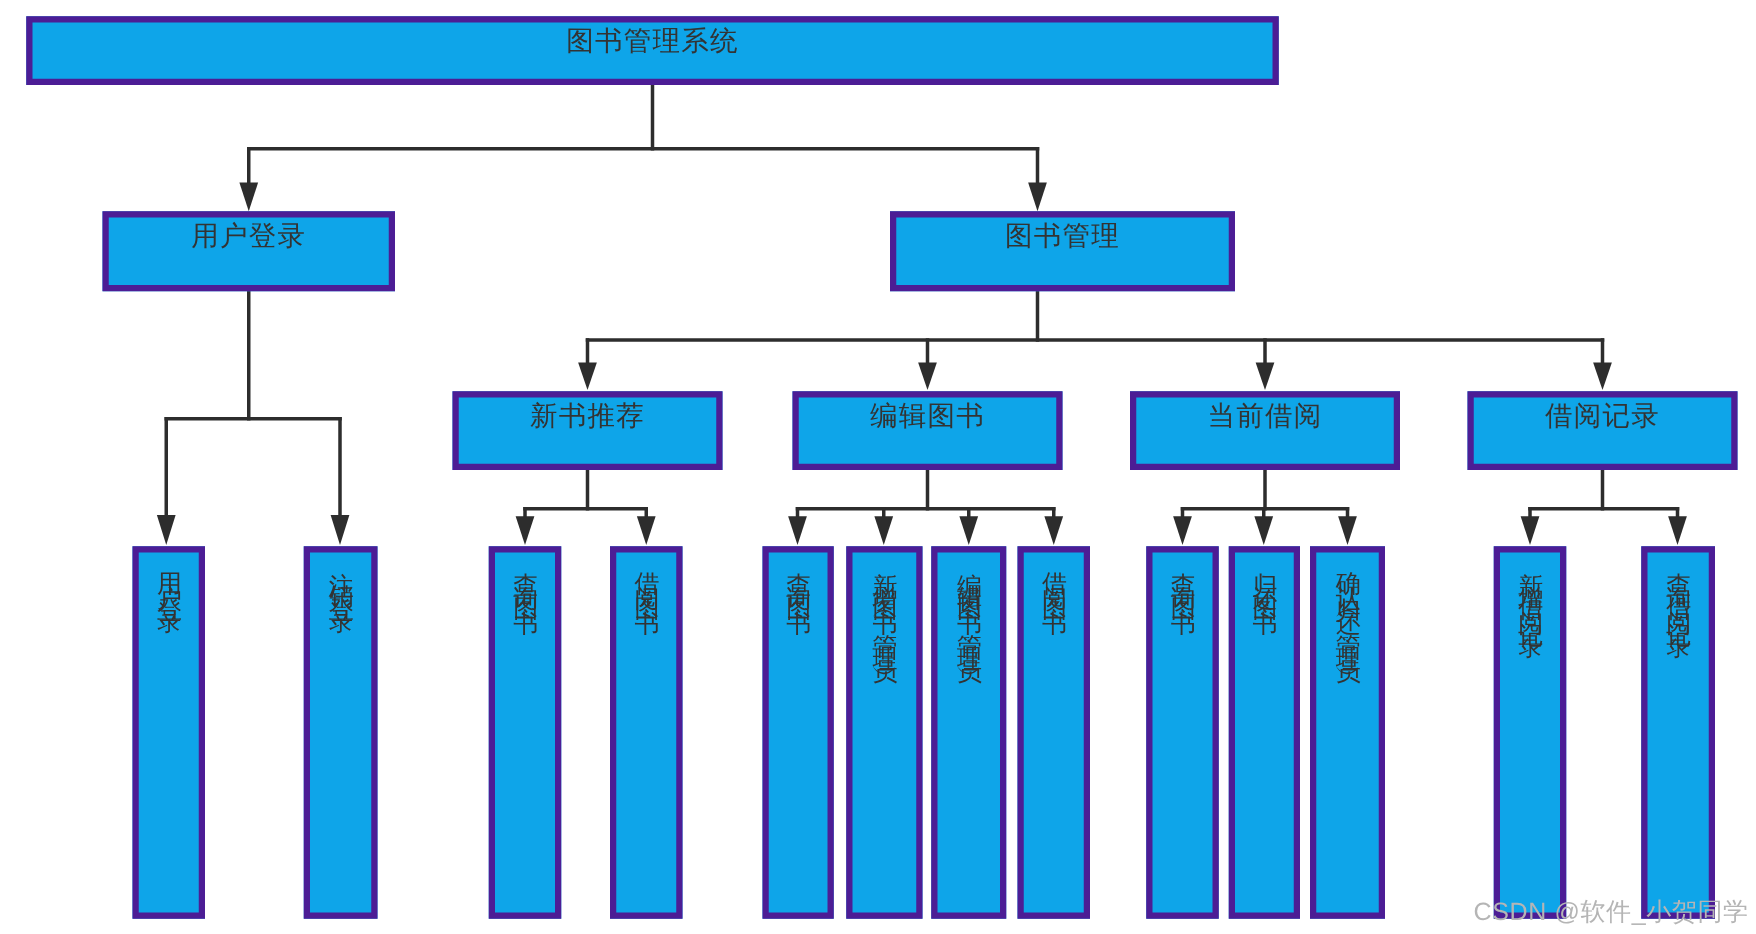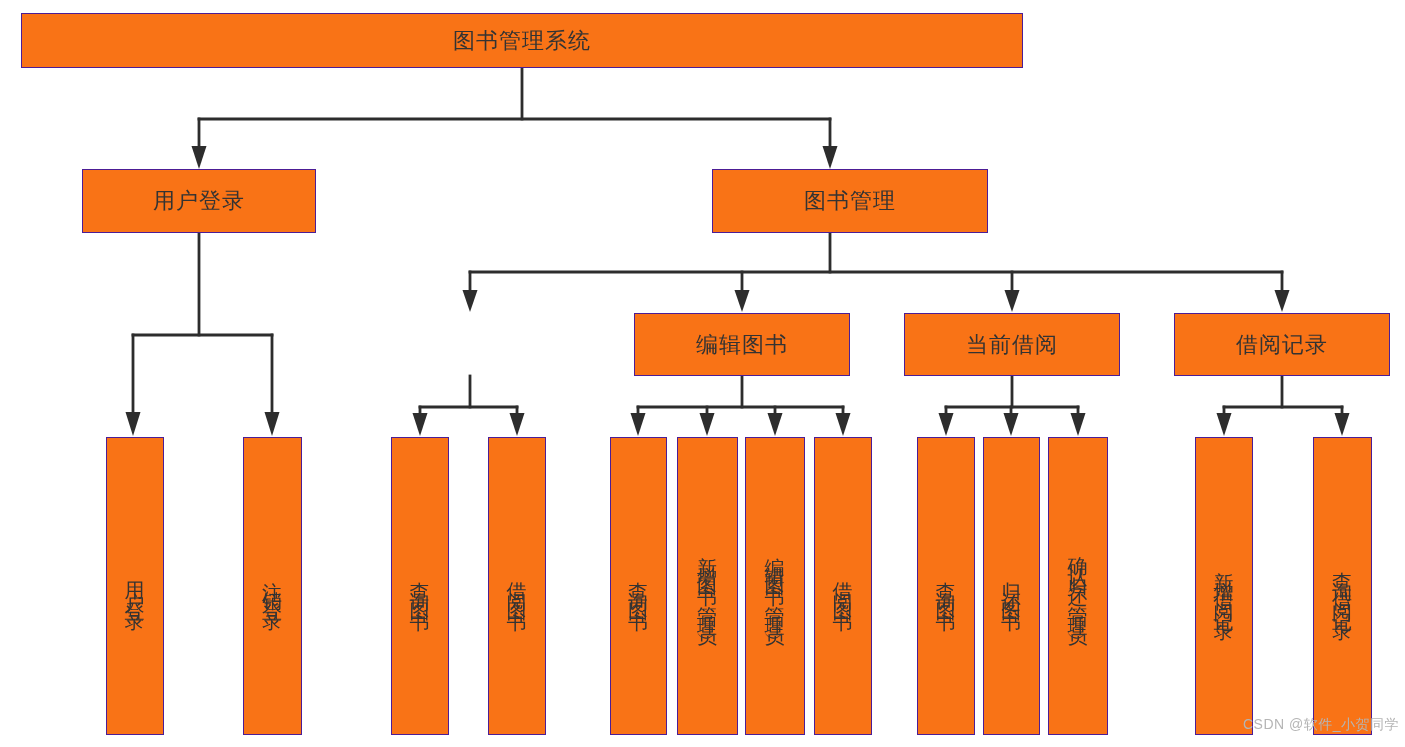--- a/index.html
+++ b/index.html
@@ -16,24 +16,23 @@
 
   .connectors {
     position: absolute;
     inset: 0;
     z-index: 1;
   }
 
   .node {
     position: absolute;
     z-index: 2;
-    background: #f97316;
-    border: 1px solid #4c1d95;
+    background: #0ea5e9;
+    border: 5px solid #4c1d95;
     display: flex;
-    align-items: center;
     justify-content: center;
     color: #333333;
   }
 
   .hbox {
     font-size: 22px;
     letter-spacing: 1px;
     white-space: nowrap;
   }
 
@@ -43,21 +42,21 @@
     letter-spacing: 10px;
     line-height: 1;
     color: #333333;
   }
 
   .watermark {
     position: absolute;
     z-index: 3;
     top: 716px;
     right: 6px;
-    font-size: 14px;
+    font-size: 20px;
     letter-spacing: 0.5px;
     color: #b5b5b5;
     white-space: nowrap;
   }
 </style>
 </head>
 <body>
 
 <div class="stage">
 
@@ -138,20 +137,23 @@
     <span>图书管理系统</span>
   </div>
 
   <div class="node hbox" style="left:82px; top:169px; width:234px; height:64px;">
     <span>用户登录</span>
   </div>
   <div class="node hbox" style="left:712px; top:169px; width:276px; height:64px;">
     <span>图书管理</span>
   </div>
 
+  <div class="node hbox" style="left:362px; top:313px; width:216px; height:63px;">
+    <span>新书推荐</span>
+  </div>
   <div class="node hbox" style="left:634px; top:313px; width:216px; height:63px;">
     <span>编辑图书</span>
   </div>
   <div class="node hbox" style="left:904px; top:313px; width:216px; height:63px;">
     <span>当前借阅</span>
   </div>
   <div class="node hbox" style="left:1174px; top:313px; width:216px; height:63px;">
     <span>借阅记录</span>
   </div>
 

